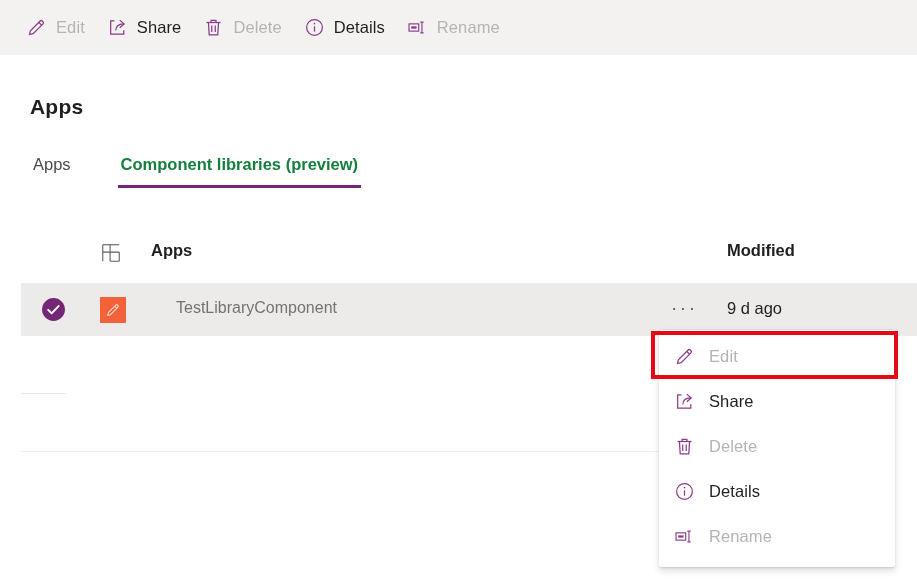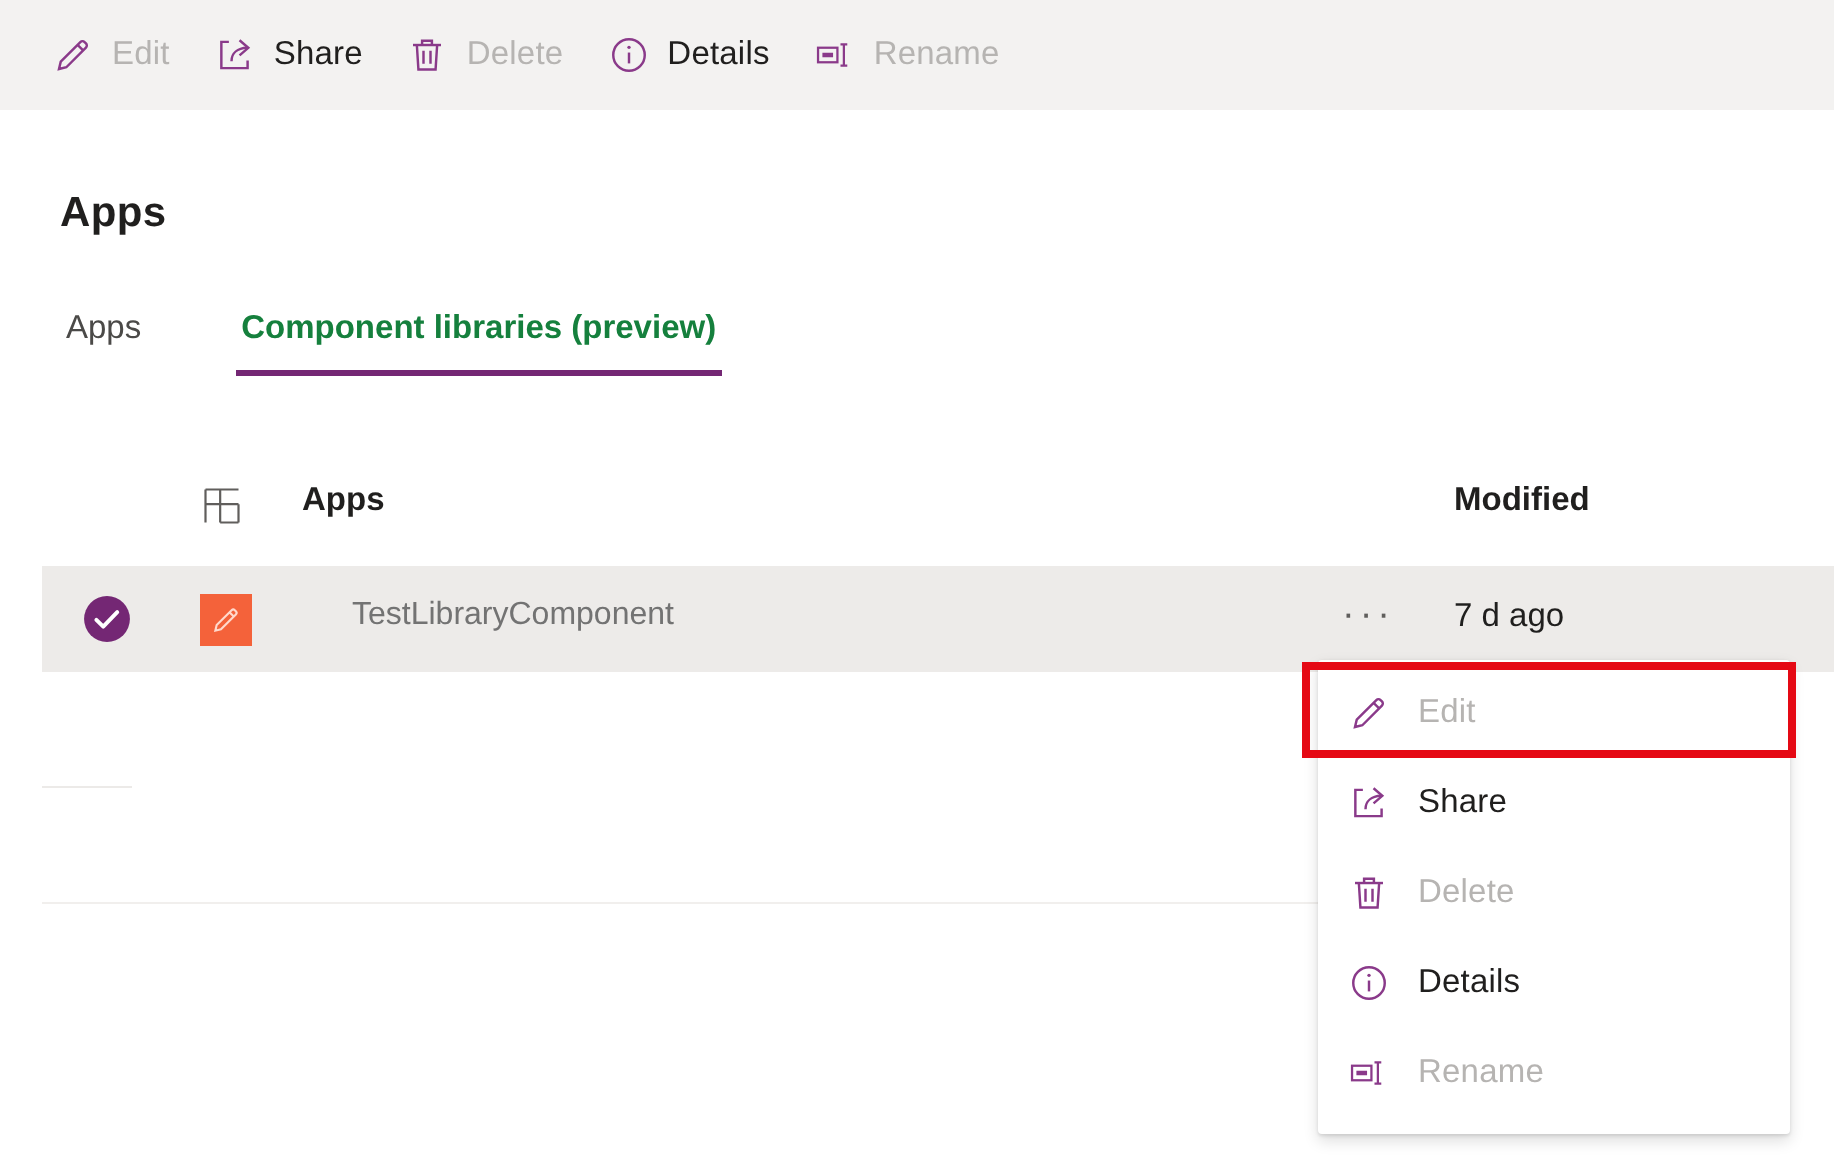--- a/index.html
+++ b/index.html
@@ -349,21 +349,21 @@
       </svg>
     </span>
     <span class="row-appicon">
       <svg width="16" height="16" viewBox="0 0 24 24" fill="none" stroke="#ffd9cc" stroke-width="1.6">
         <path d="M4 20l1-4.2L16.2 4.6a1.7 1.7 0 0 1 2.4 0l.8.8a1.7 1.7 0 0 1 0 2.4L8.2 19 4 20z"></path>
         <path d="M14.6 6.2l3.2 3.2"></path>
       </svg>
     </span>
     <span class="row-name">TestLibraryComponent</span>
     <span class="row-ellipsis">···</span>
-    <span class="row-modified">7 d ago</span>
+    <span class="row-modified">9 d ago</span>
   </div>
 
   <div class="divider-short"></div>
   <div class="divider-long"></div>
 
 </div>
 
 <div class="ctx-menu">
 
   <div class="ctx-item disabled">

